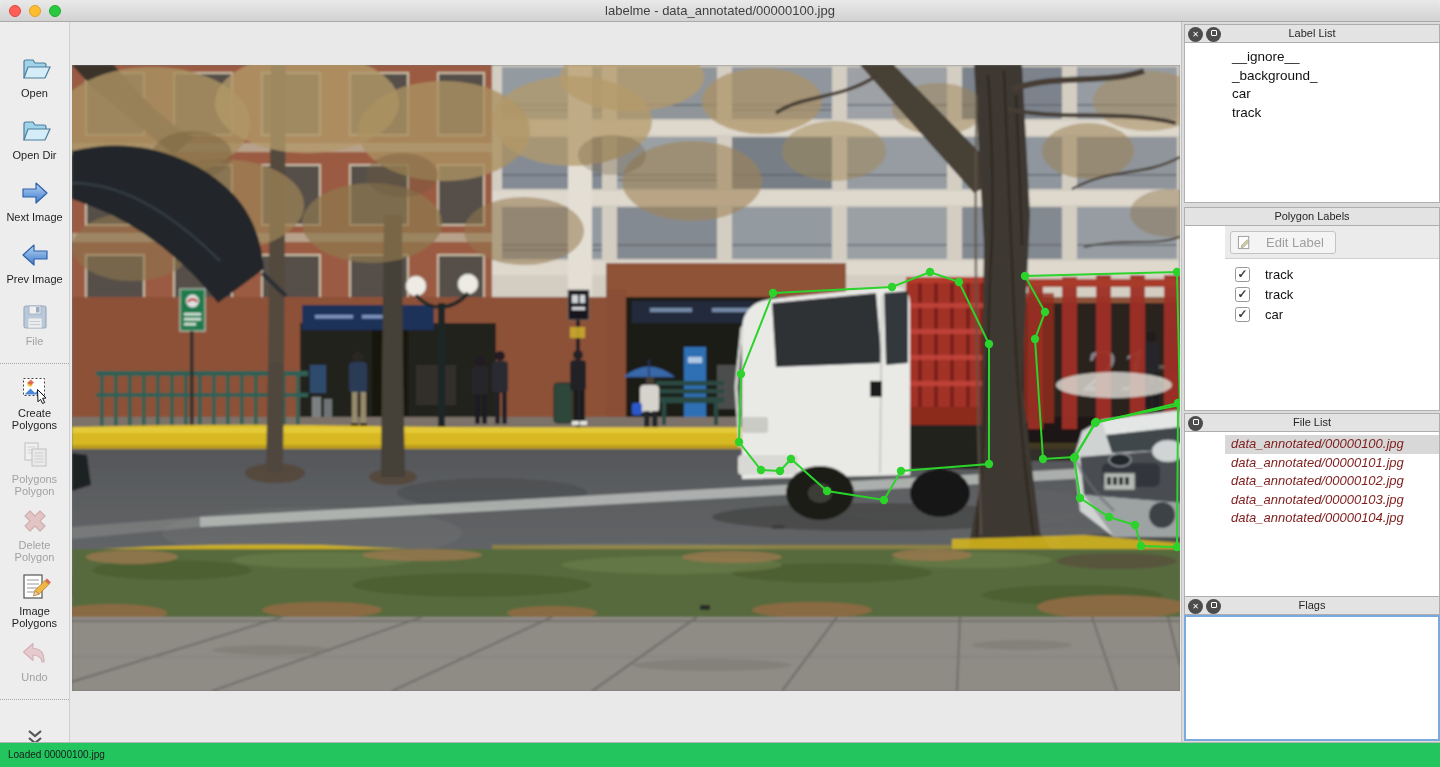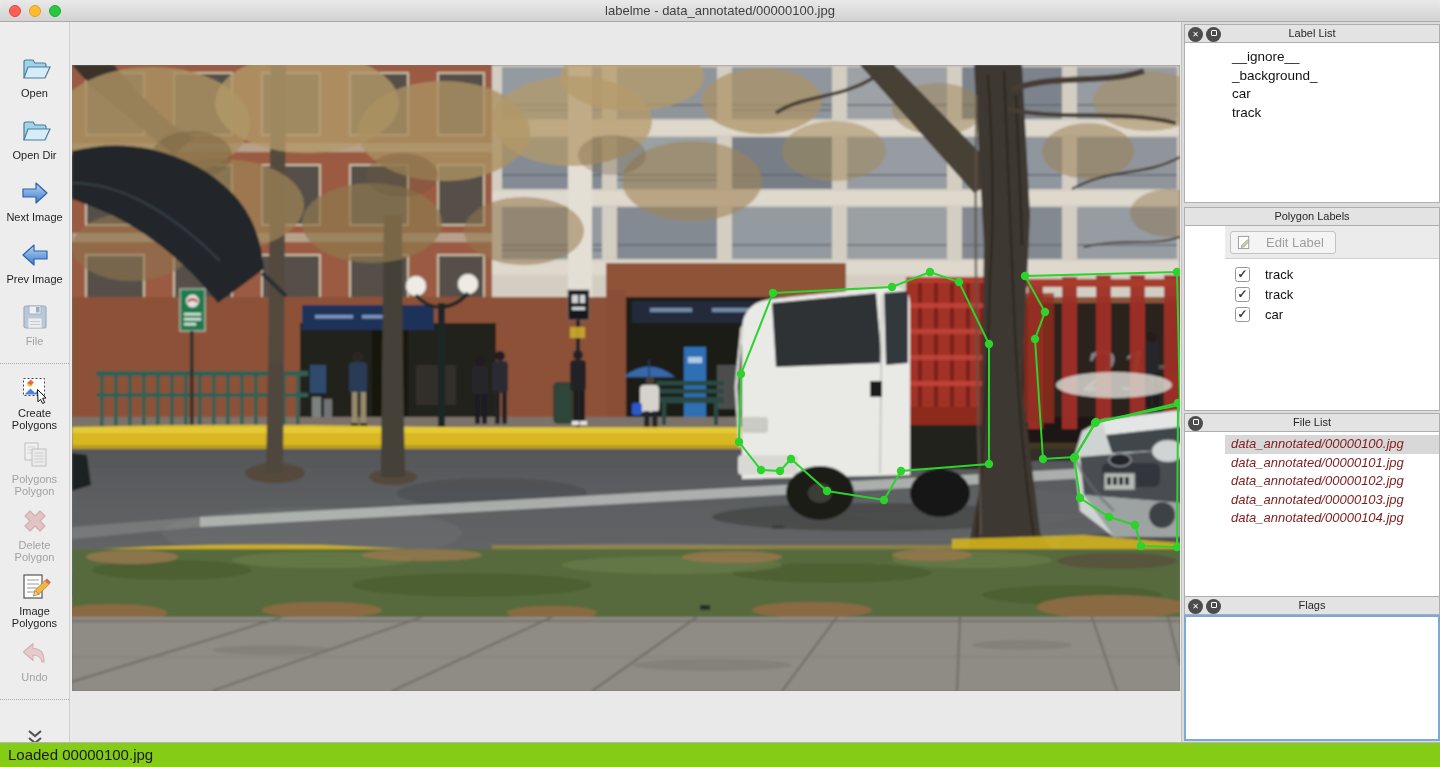--- a/index.html
+++ b/index.html
@@ -56,22 +56,22 @@
     font-size:12px;line-height:13px;text-align:center;color:#3a3a3a;font-weight:bold;}
   .check-row .lab{font-size:13px;color:#111;margin-left:15px;}
   .editstrip{height:33px;background:#ebebeb;border-bottom:1px solid #cfcfcf;padding:5px 0 0 5px;}
   .edit-label-btn{display:inline-flex;align-items:center;gap:14px;height:23px;padding:0 11px 0 6px;
     background:#f4f4f4;border:1px solid #c3c3c3;border-radius:3px;font-size:13px;color:#9f9f9f;
     font-family:"Liberation Sans",sans-serif;}
   .file-list{padding-top:3px;}
   .file-row{font-size:13px;line-height:18.5px;padding-left:6px;color:#7f1d1d;white-space:nowrap;font-style:italic;}
   .file-row.selected{background:#d8d8d8;}
   
-  .statusbar{height:25px;flex:0 0 25px;background:#84cc16;border-top:1px solid #b5b5b5;
-    font-size:15px;line-height:24px;color:#1b1b1b;padding-left:8px;}
+  .statusbar{height:25px;flex:0 0 25px;background:#22c55e;border-top:1px solid #b5b5b5;
+    font-size:10px;line-height:24px;color:#1b1b1b;padding-left:8px;}
   .sprite{position:absolute;width:0;height:0;overflow:hidden;}
 </style>
 </head>
 <body>
 
 <svg class="sprite" aria-hidden="true">
   <defs>
     <linearGradient id="gb" x1="0" y1="0" x2="0" y2="1">
       <stop offset="0" stop-color="#b8d6f2"></stop>
         <stop offset="1" stop-color="#3e7cd0"></stop>

